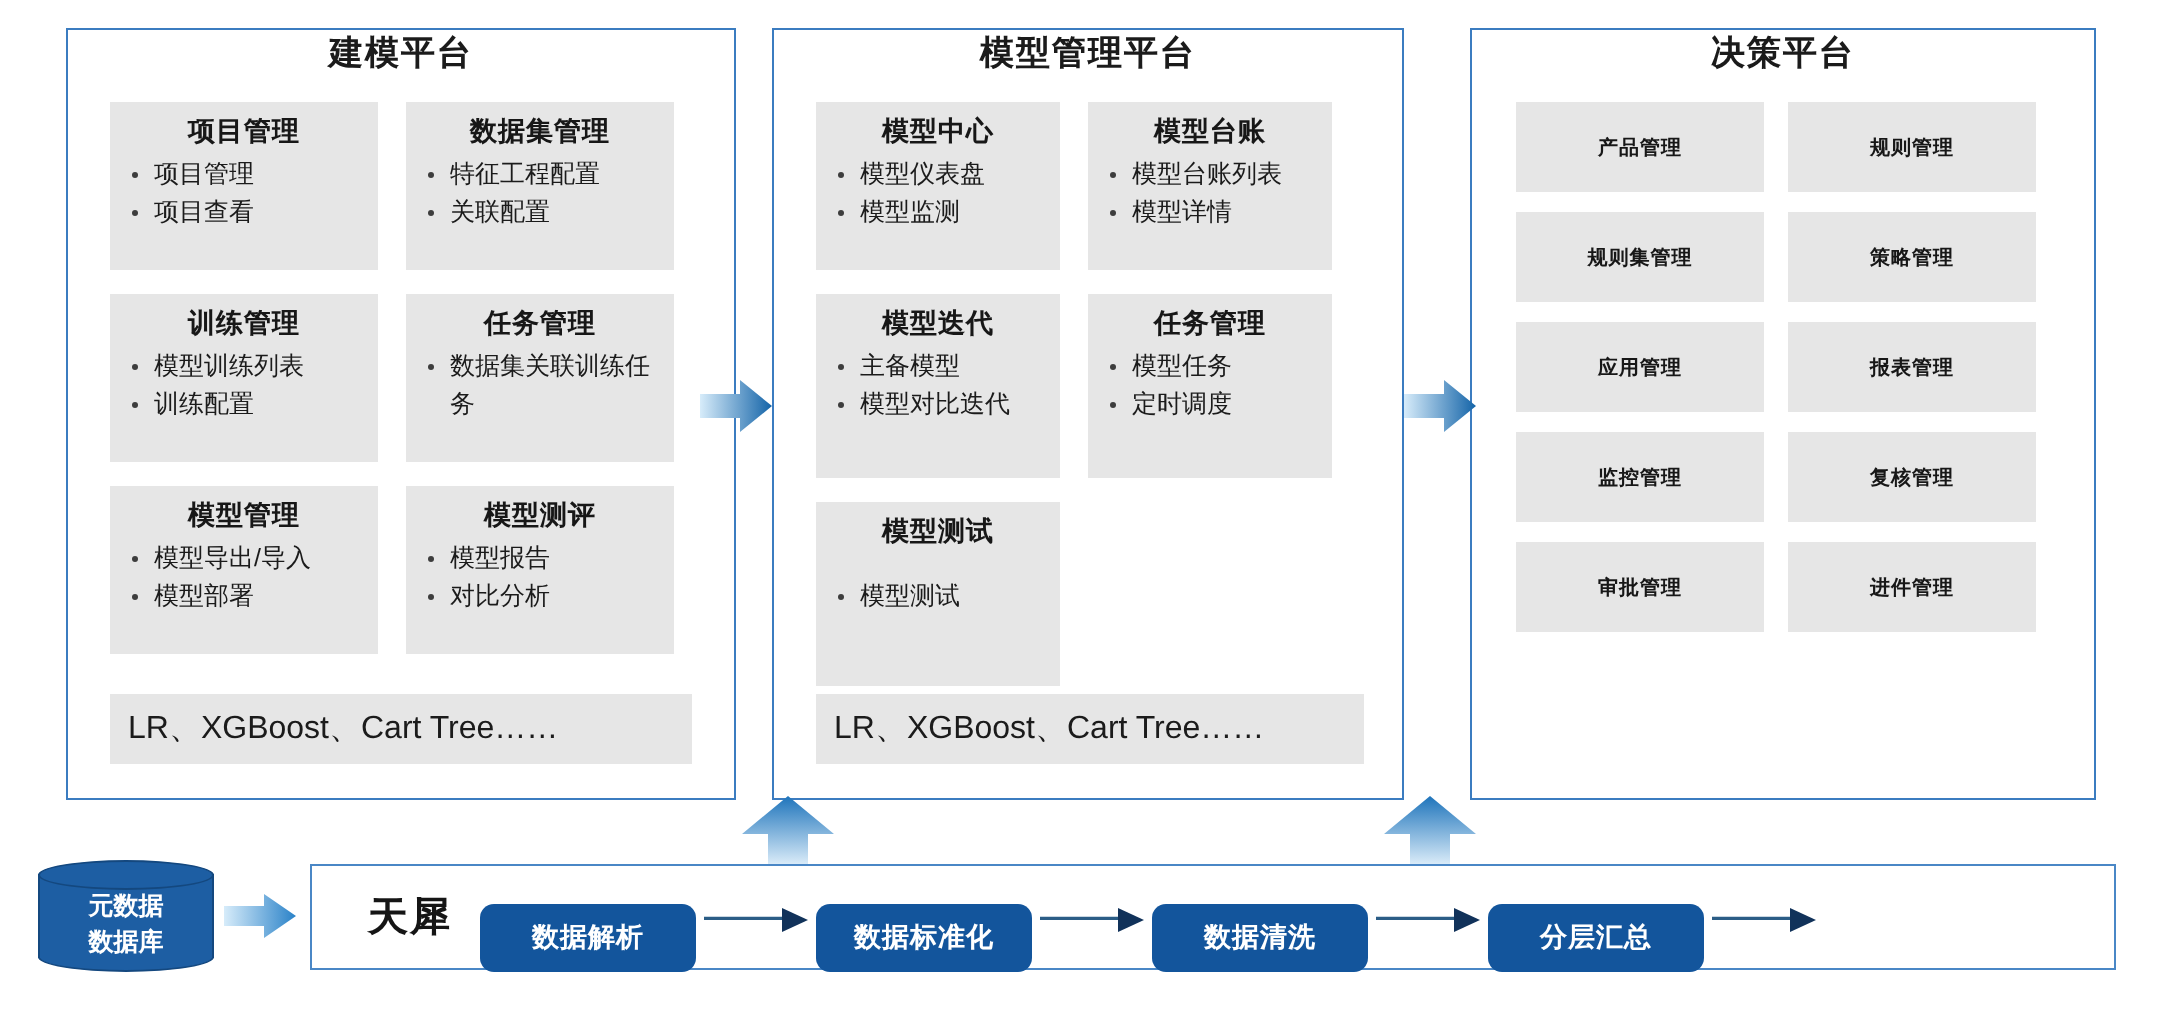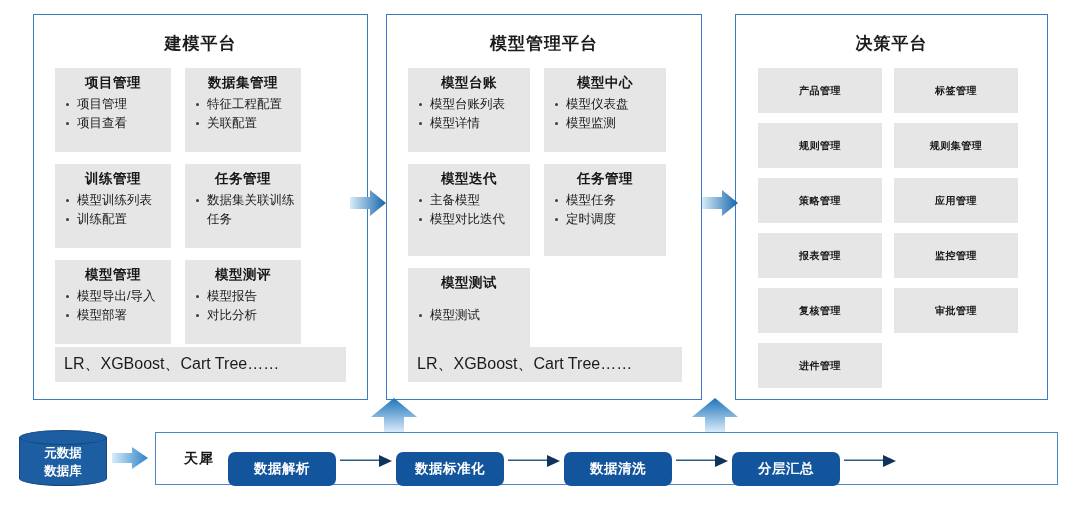--- a/index.html
+++ b/index.html
@@ -24,35 +24,34 @@
   #panel-0 { left:33px;  width:335px; }
   #panel-1 { left:386px; width:316px; }
   #panel-2 { left:735px; width:313px; }
 
   .panel-title {
     text-align:center;
     font-size:17px;
     font-weight:bold;
     color:#1b1b1b;
     letter-spacing:1px;
-    margin-top:17px;
     margin-bottom:13px;
   }
 
   
   .card-grid {
     display:flex; flex-wrap:wrap;
     padding:0 21px;
     gap:12px 14px;
   }
   .card {
     background:#e6e6e6;
     padding:6px 0 9px 0;
   }
-  #panel-0 .card { width:116px; min-height:84px; }
+  #panel-0 .card { width:134px; min-height:84px; }
   #panel-1 .card { width:122px; min-height:84px; }
   #panel-1 .card.tall { min-height:92px; }
   .card-title {
     text-align:center;
     font-size:13.5px;
     font-weight:bold;
     color:#171717;
     margin-bottom:3px;
     letter-spacing:0.5px;
   }
@@ -133,21 +132,21 @@
   .db-arrow { position:absolute; left:112px; top:42px; width:36px; height:24px; }
 
   .pipe-box {
     position:absolute; left:155px; top:28px;
     width:903px; height:53px;
     background:#ffffff;
     border:1.4px solid #4a87c6;
     display:flex; align-items:center;
   }
   .pipe-label {
-    font-size:14px; font-weight:bold; color:#151515;
+    font-size:20px; font-weight:bold; color:#151515;
     margin-left:28px; margin-right:14px;
     letter-spacing:1px;
   }
   .pipe-step {
     height:34px; min-width:108px;
     background:#13559c;
     border-radius:7px;
     display:flex; align-items:center; justify-content:center;
     color:#ffffff; font-size:13.5px; font-weight:bold;
     letter-spacing:0.5px;
@@ -219,32 +218,32 @@
 
     </div>
     <div class="algo-bar">LR、XGBoost、Cart Tree……</div>
   </div>
 
   <div class="panel" id="panel-1">
     <div class="panel-title">模型管理平台</div>
     <div class="card-grid">
 
       <div class="card">
+        <div class="card-title">模型中心</div>
+        <ul>
+          <li>模型仪表盘</li>
+          <li>模型监测</li>
+        </ul>
+      </div>
+
+      <div class="card">
         <div class="card-title">模型台账</div>
         <ul>
           <li>模型台账列表</li>
           <li>模型详情</li>
-        </ul>
-      </div>
-
-      <div class="card">
-        <div class="card-title">模型中心</div>
-        <ul>
-          <li>模型仪表盘</li>
-          <li>模型监测</li>
         </ul>
       </div>
 
       <div class="card tall">
         <div class="card-title">模型迭代</div>
         <ul>
           <li>主备模型</li>
           <li>模型对比迭代</li>
         </ul>
       </div>
@@ -265,21 +264,20 @@
       </div>
 
     </div>
     <div class="algo-bar">LR、XGBoost、Cart Tree……</div>
   </div>
 
   <div class="panel" id="panel-2">
     <div class="panel-title">决策平台</div>
     <div class="tile-grid">
       <div class="tile">产品管理</div>
-      <div class="tile">标签管理</div>
       <div class="tile">规则管理</div>
       <div class="tile">规则集管理</div>
       <div class="tile">策略管理</div>
       <div class="tile">应用管理</div>
       <div class="tile">报表管理</div>
       <div class="tile">监控管理</div>
       <div class="tile">复核管理</div>
       <div class="tile">审批管理</div>
       <div class="tile">进件管理</div>
     </div>

